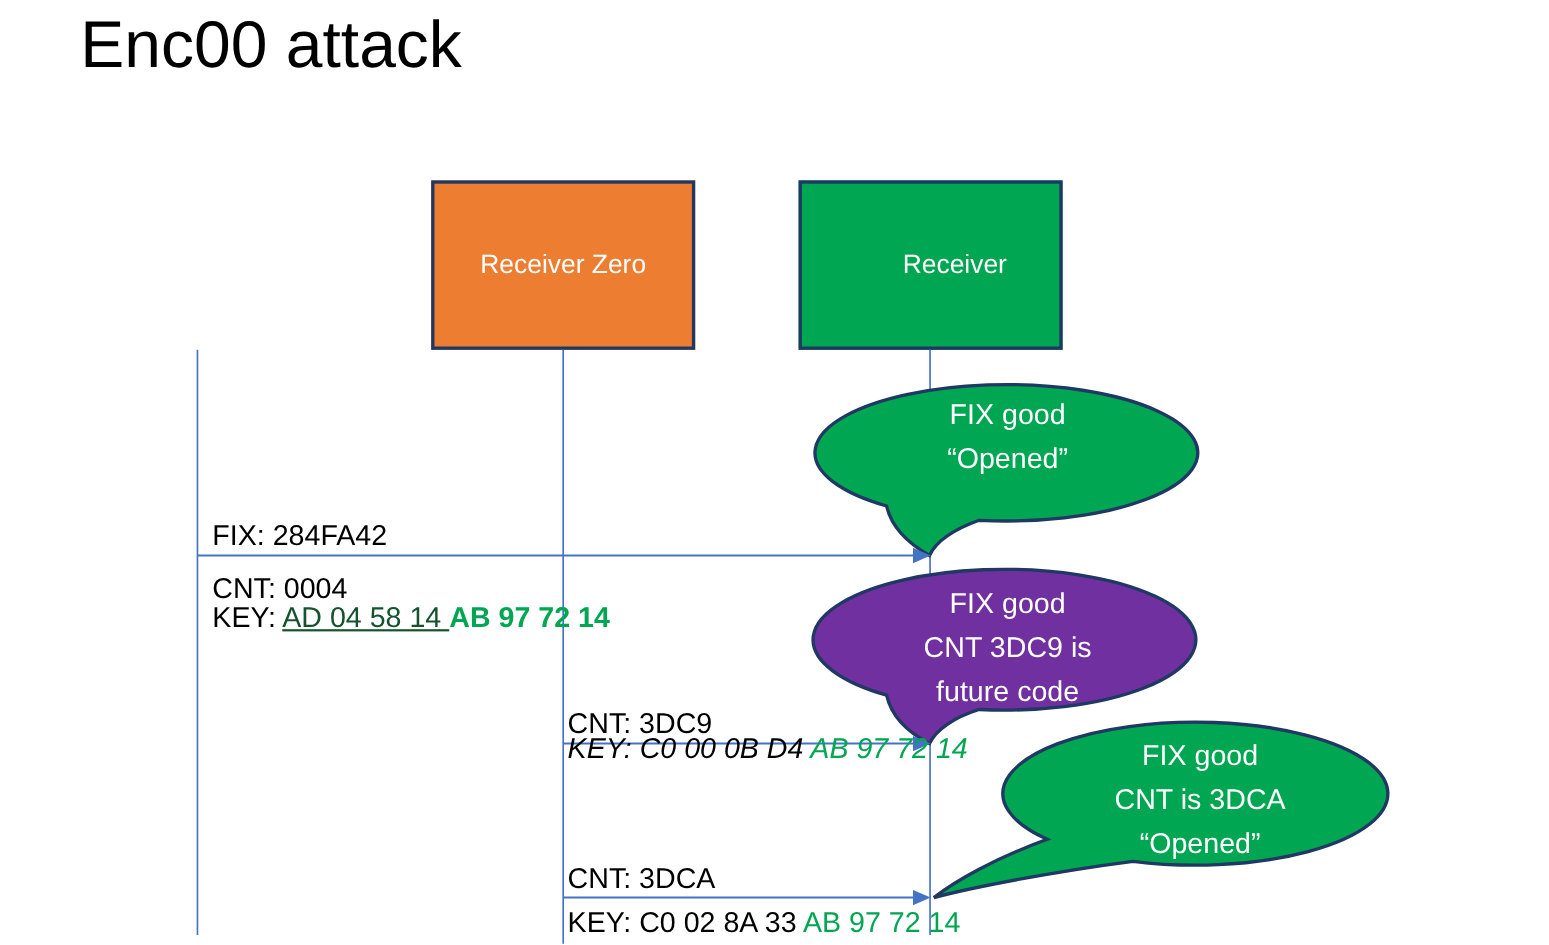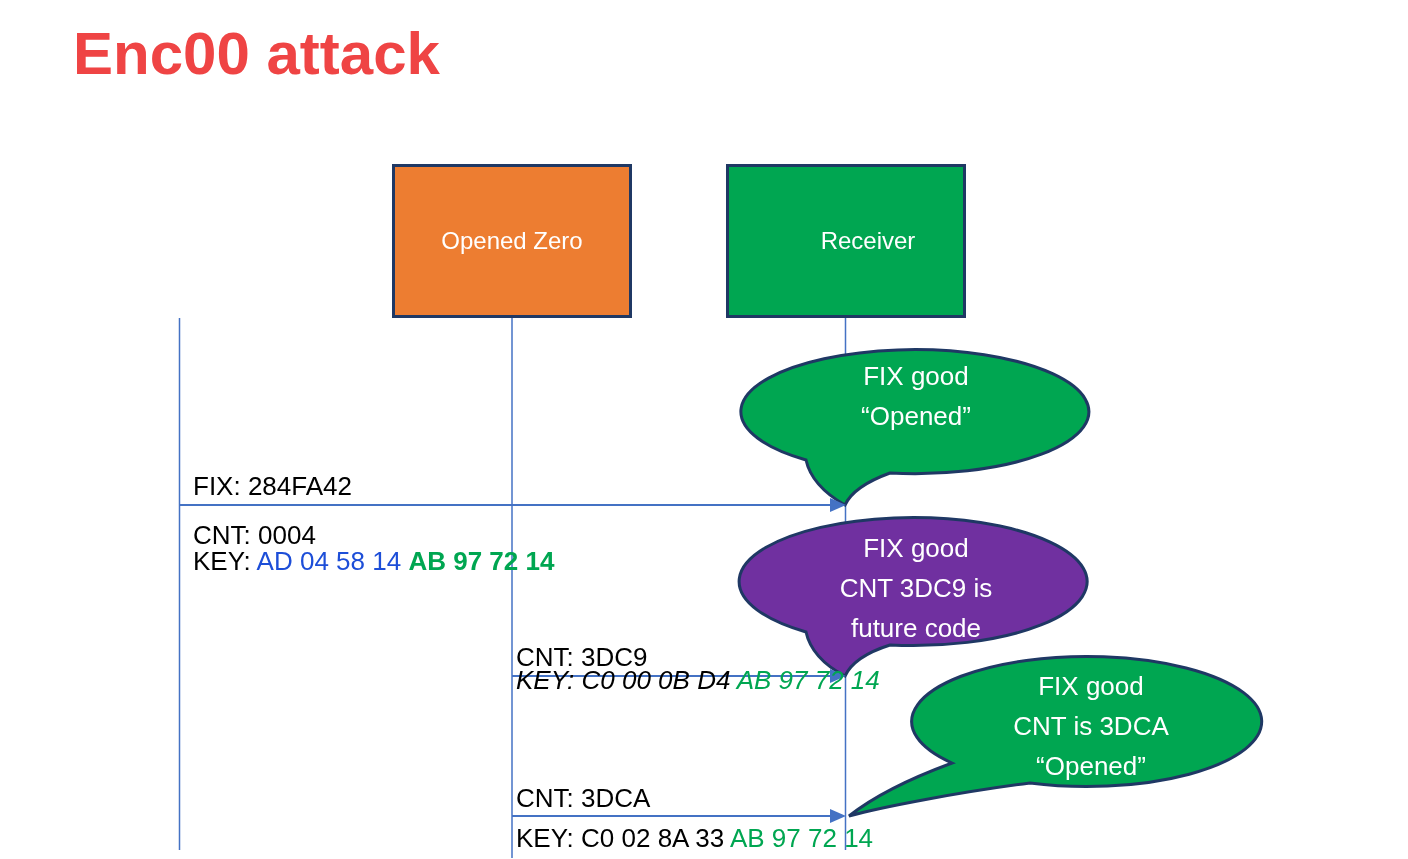--- a/index.html
+++ b/index.html
@@ -1,56 +1,56 @@
 <!DOCTYPE html>
 <html><head>
 <meta charset="utf-8">
 <style>
   html,body{margin:0;padding:0;background:#fff;}
   .stage{
     position:relative;width:1408px;height:859px;overflow:hidden;background:#fff;
     font-family:"Liberation Sans",sans-serif;color:#000;
   }
   .slide-title{
-    position:absolute;left:73px;top:19px;margin:0;
-    font-size:60px;font-weight:700;letter-spacing:0px;color:#ef4444;
+    position:absolute;left:73px;top:6px;margin:0;
+    font-size:60px;font-weight:400;letter-spacing:0px;color:#000000;
   }
   .actor-box{
     position:absolute;top:164px;width:240px;height:154px;
     border:3px solid #1F3864;box-sizing:border-box;
     display:flex;align-items:center;justify-content:center;
     color:#fff;font-size:24px;
   }
   .actor-remote{left:59px;}
   .actor-flipper{left:392px;}
   .actor-receiver{left:726px;}
   svg.overlay{position:absolute;left:0;top:0;width:1408px;height:859px;}
   .lifeline{stroke:#4472C4;stroke-width:1.5;fill:none;}
   .msg-line{stroke:#4472C4;stroke-width:1.8;fill:none;}
   .msg-head{fill:#4472C4;stroke:none;}
   .callout{stroke:#1F3864;stroke-width:3;}
   .msg-text{position:absolute;font-size:26px;line-height:32px;white-space:nowrap;color:#000;}
-  .key-red{color:#1d4ed8;}
+  .key-red{color:#14532d;text-decoration:underline;}
   .key-green{color:#00A651;}
   .key-green-bold{color:#00A651;font-weight:700;}
   .bubble-text{
     position:absolute;width:340px;text-align:center;color:#fff;
     font-size:26px;line-height:40px;white-space:nowrap;
   }
   .bubble-text div{height:40px;}
 </style>
 </head>
 <body>
 
 <div class="stage">
 
   <h1 class="slide-title">Enc00 attack</h1>
 
   <div class="actor-box actor-flipper" style="background-color: rgb(237, 125, 49);">
-    <span>Opened Zero</span>
+    <span>Receiver Zero</span>
   </div>
   <div class="actor-box actor-receiver" style="background-color: rgb(0, 166, 81); padding-left: 44px;">
     <span>Receiver</span>
   </div>
 
   <svg class="overlay" viewBox="0 0 1408 859">
 
     <line class="lifeline" x1="179.5" y1="318" x2="179.5" y2="850"></line>
     <line class="lifeline" x1="512" y1="318" x2="512" y2="858"></line>
     <line class="lifeline" x1="845.5" y1="318" x2="845.5" y2="850"></line>

